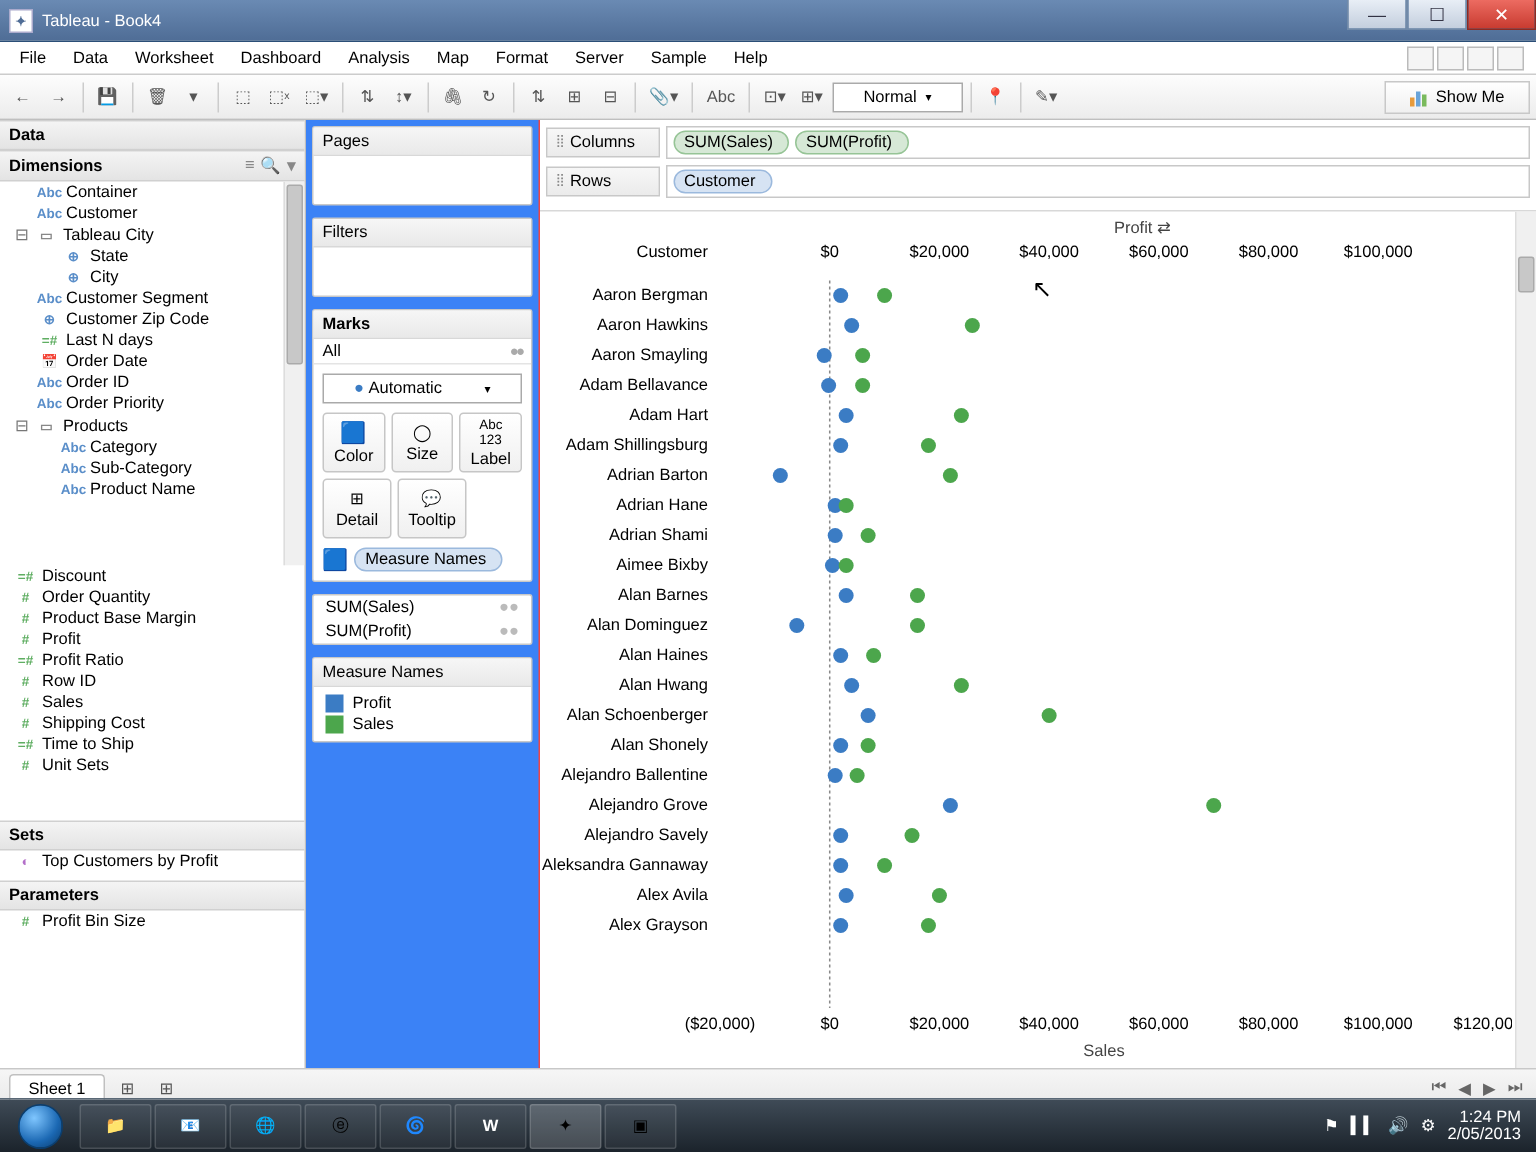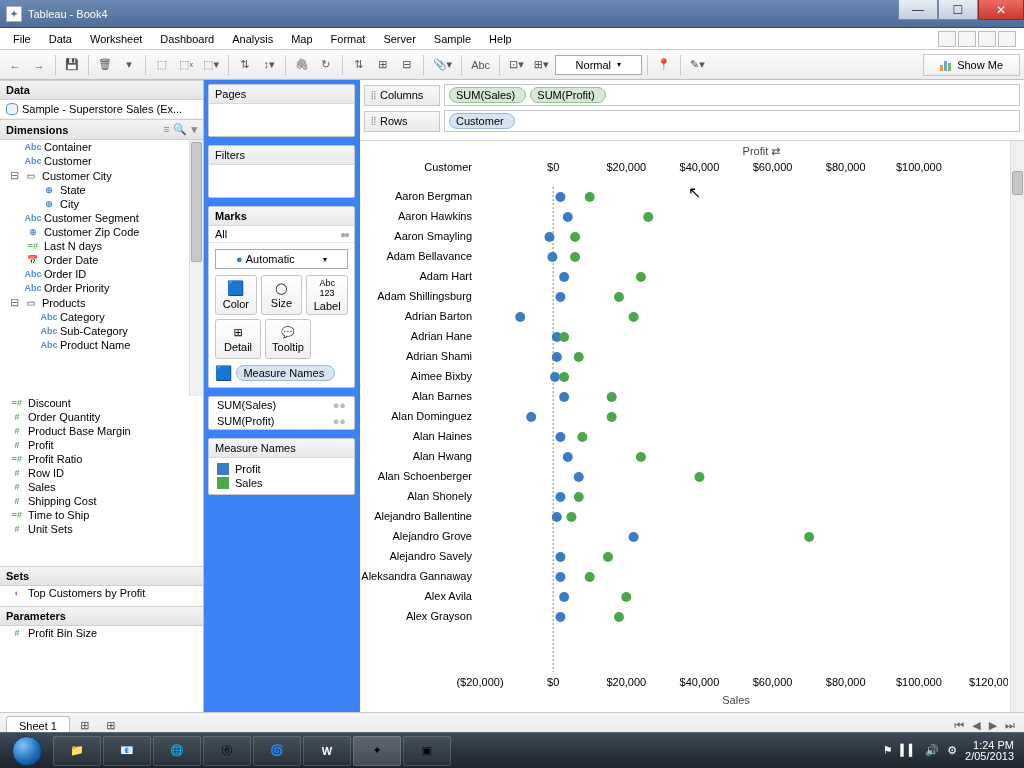--- a/index.html
+++ b/index.html
@@ -175,24 +175,20 @@
     <span>Show Me</span>
   </div>
 </div>
 
 <div class="main">
 
   <div class="sidebar">
     <div class="panehdr">
       <span>Data</span>
     </div>
-    <div class="dsrow">
-      <span class="cyl"></span>
-      <span>Sample - Superstore Sales (Ex...</span>
-    </div>
     <div class="panehdr">
       <span>Dimensions</span>
       <span class="tools">
           <span>≡</span>
           <span>🔍</span>
           <span>▾</span>
         </span>
     </div>
     <div class="tree" id="dims" style="height:256px;position:relative;">
       <div style="position:absolute;right:0;top:0;bottom:0;width:14px;background:#f0f0f0;border-left:1px solid #ddd;">
@@ -202,21 +198,21 @@
           <span class="ico abc">Abc</span>
           <span>Container</span>
         </div>
         <div class="titem ind1">
           <span class="ico abc">Abc</span>
           <span>Customer</span>
         </div>
         <div class="titem">
           <span class="exp">⊟</span>
           <span class="ico grp">▭</span>
-          <span>Customer City</span>
+          <span>Tableau City</span>
         </div>
         <div class="titem ind2">
           <span class="ico geo">⊕</span>
           <span>State</span>
         </div>
         <div class="titem ind2">
           <span class="ico geo">⊕</span>
           <span>City</span>
         </div>
         <div class="titem ind1">

